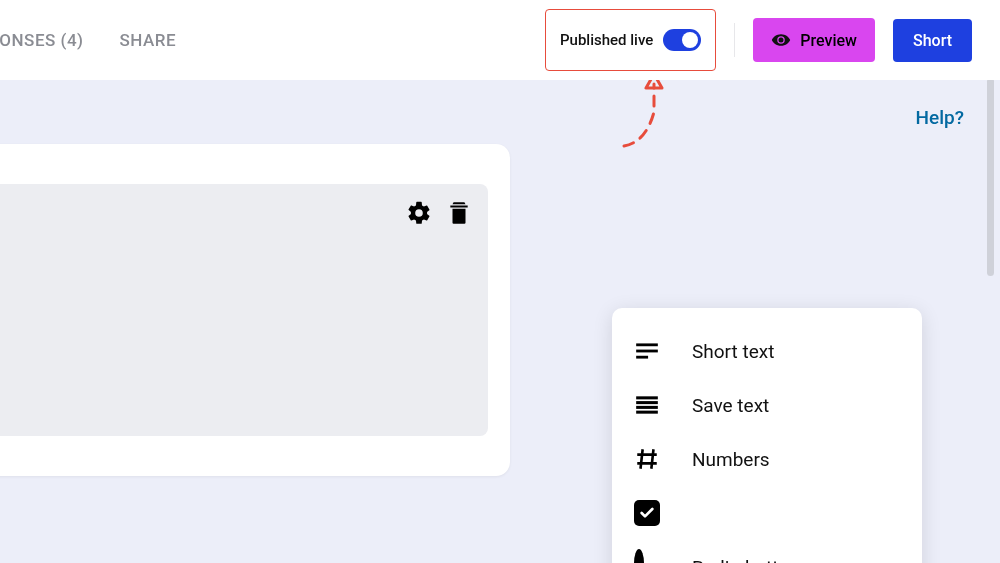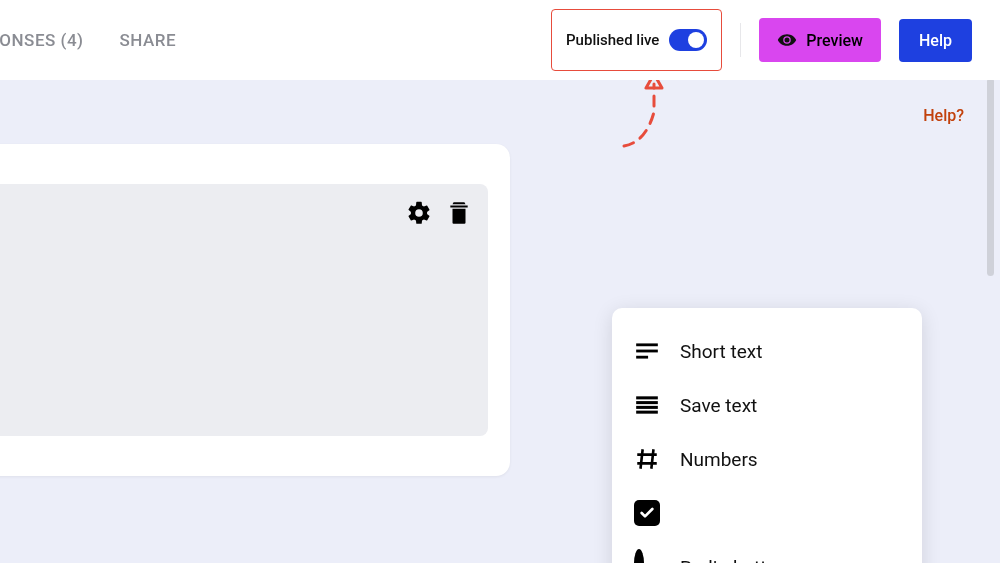--- a/index.html
+++ b/index.html
@@ -103,23 +103,23 @@
       left: 0;
       right: 0;
       bottom: 0;
       background: #eceef9;
     }
 
     .help-link {
       position: absolute;
       top: 26px;
       right: 36px;
-      font-size: 16px;
-      font-weight: 500;
-      color: #c2410c;
+      font-size: 19px;
+      font-weight: 500;
+      color: #0369a1;
       cursor: pointer;
     }
 
     
     .scrollbar-track {
       position: absolute;
       right: 6px;
       top: -2px;
       width: 7px;
       bottom: 10px;
@@ -164,21 +164,21 @@
       left: 612px;
       width: 310px;
       background: #fff;
       border-radius: 10px;
       box-shadow: 0 4px 20px rgba(0,0,0,0.12);
       padding: 16px 0 0 0;
     }
     .ft-item {
       display: flex;
       align-items: center;
-      gap: 20px;
+      gap: 32px;
       padding: 14px 22px;
       cursor: pointer;
     }
     .ft-item svg, .ft-item .icon-box { width: 26px; height: 26px; flex-shrink: 0; }
     .ft-label { font-size: 19px; color: #111; }
 
     .icon-check-box {
       width: 24px;
       height: 24px;
       background: #000;
@@ -234,21 +234,21 @@
       </div>
     </div>
     <div class="divider-vert"></div>
     <div class="btn-preview">
       <svg viewBox="0 0 24 24">
         <path fill="#111" d="M12 5C6.5 5 2.2 8.6 1 12c1.2 3.4 5.5 7 11 7s9.8-3.6 11-7c-1.2-3.4-5.5-7-11-7zm0 11.5A4.5 4.5 0 1 1 16.5 12 4.5 4.5 0 0 1 12 16.5zM12 9a3 3 0 1 0 3 3 3 3 0 0 0-3-3z"></path>
       </svg>
       <span>Preview</span>
     </div>
     <div class="btn-save">
-      <span>Help</span>
+      <span>Short</span>
     </div>
   </div>
 </div>
 
 <div class="body-area">
 
   <div class="help-link">Help?</div>
 
   <div class="scrollbar-track">
     <div class="scrollbar-thumb"></div>

